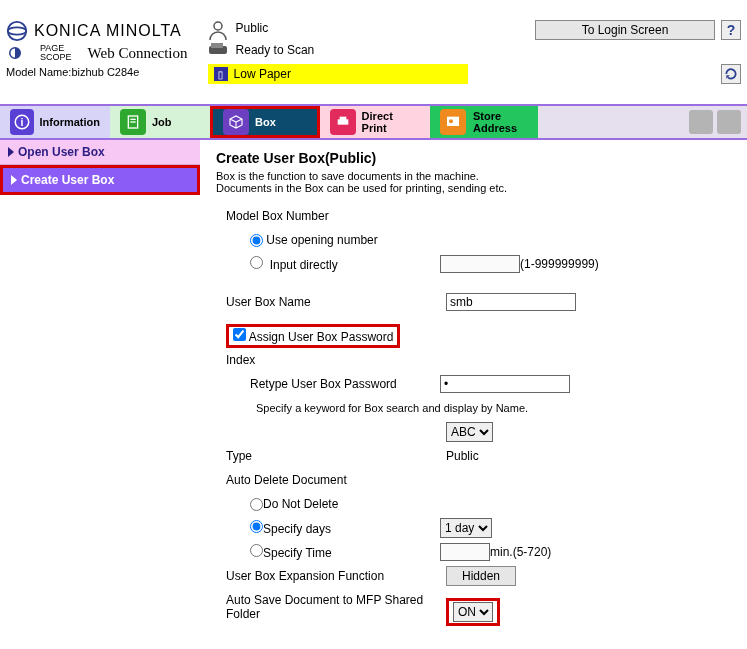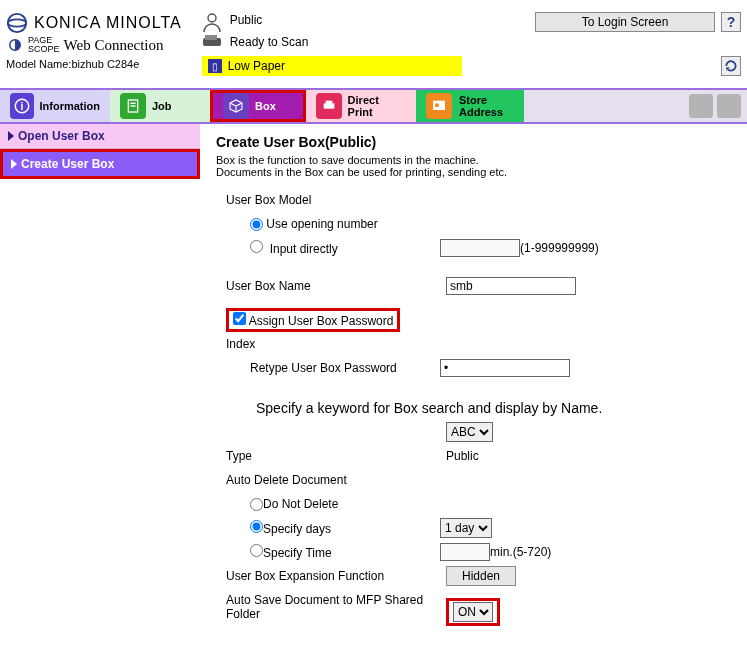--- a/index.html
+++ b/index.html
@@ -1,60 +1,60 @@
 <!DOCTYPE html>
 <html><head>
 <meta charset="utf-8">
 <style>
   * { box-sizing: border-box; margin: 0; padding: 0; }
   body { font-family: Arial, sans-serif; font-size: 12px; width: 747px; height: 649px; background: #fff; color: #000; }
-  .top { display: flex; justify-content: space-between; padding: 12px 6px; }
+  .top { display: flex; justify-content: space-between; padding: 20px 6px; }
   .top-left { display: flex; flex-direction: column; gap: 2px; }
   .brand-row { display: flex; align-items: center; gap: 6px; font-family: Arial; font-size: 16px; letter-spacing: 1px; }
   .brand-row svg { width: 22px; height: 22px; }
-  .pagescope { display: flex; align-items: center; gap: 4px; font-size: 15px; }
+  .pagescope { display: flex; align-items: center; gap: 16px; font-size: 15px; }
   .pagescope .ps-logo { font-size: 9px; line-height: 9px; }
   .model { font-size: 11px; margin-top: 2px; }
   .top-mid { display: flex; flex-direction: column; gap: 6px; flex: 1; margin-left: 20px; }
   .status-row { display: flex; align-items: center; gap: 8px; font-size: 12px; }
   .status-row .icon { width: 20px; height: 16px; display: inline-block; }
   .low-paper { background: #ffff00; padding: 3px 6px; width: 260px; display: flex; align-items: center; gap: 6px; }
   .low-paper .ybox { width:14px;height:14px;background:#3030a0;display:flex;align-items:center;justify-content:center;color:#fff;font-size:10px; }
   .top-right { display: flex; flex-direction: column; align-items: flex-end; gap: 6px; }
   .login-btn { background: #e6e6e6; border: 1px solid #888; width: 180px; height: 20px; font-size: 12px; cursor: pointer; }
   .help-btn { width: 20px; height: 20px; border: 1px solid #888; background: #eee; font-weight: bold; color: #2a3f8f; font-size: 14px; margin-left: 6px; cursor:pointer; }
   .refresh-btn { width: 20px; height: 20px; border: 1px solid #888; background: #eee; cursor:pointer; display:flex; align-items:center; justify-content:center; }
   .tabs { display: flex; height: 36px; border-top: 2px solid #9a6de0; border-bottom: 2px solid #9a6de0; }
   .tab { display: flex; align-items: center; gap: 6px; padding: 0 10px; font-size: 11px; font-weight: bold; cursor:pointer; }
   .tab .tab-icon { width: 26px; height: 26px; border-radius: 4px; display:flex; align-items:center; justify-content:center; }
   .tab-info { background: #d8d4f7; width:110px; }
   .tab-info .tab-icon{ background:#5a3fd4; }
   .tab-job { background: #d7f3d7; width:100px; }
   .tab-job .tab-icon{ background:#2ea82e; }
-  .tab-box { background: #a21caf; color:#fff; width:96px; border:3px solid #d40000; }
+  .tab-box { background: #0c4a6e; color:#fff; width:110px; border:3px solid #d40000; }
   .tab-box .tab-icon{ background:#6b3fc0; }
   .tab-direct { background: #ffd3e0; width:110px; }
   .tab-direct .tab-icon{ background:#e22a5c; }
   .tab-store { background: #22c55e; width:108px;gap:7px; }
   .tab-store .tab-icon{ background:#ee8a1e; }
   .tabs-spacer { flex:1; background:#e6dfee; display:flex; justify-content:flex-end; align-items:center; padding-right:6px; gap:4px;}
   .tabs-spacer .graybtn{ width:24px; height:24px; background:#b4b4b4; border-radius:3px; }
   .content { display: flex; }
   .side { width: 200px; }
   .side-item { background:#f7c8f3; border-bottom:1px solid #d7a8d3; padding:5px 8px; font-size:12px; font-weight:bold; color:#2b1d82; display:flex; align-items:center; gap:4px; cursor:pointer; }
   .side-item.active { background:#8b5cf6; color:#fff; border:3px solid #d40000;align-items:center; }
   .tri { width:0;height:0;border-top:5px solid transparent;border-bottom:5px solid transparent;border-left:6px solid currentColor; }
   .main { flex:1; padding: 10px 16px; }
   .main h2 { font-size: 14px; font-weight: bold; margin-bottom: 4px; }
   .desc { font-size: 11px; margin-bottom: 10px; }
   .form-block { margin-left: 10px; font-size: 12px; }
   .row { display:flex; align-items:center; min-height: 24px; }
   .lbl { width: 220px; }
   .indent { margin-left: 24px; }
-  .sub { font-size:14px; margin-left:30px;margin-top:16px; }
+  .sub { font-size:11px; margin-left:30px; }
   input[type=text],input[type=password]{ border:1px solid #666; height:18px; font-size:12px; padding:1px 3px; }
   select{ border:1px solid #666; height:20px; font-size:12px; }
   .redbox { border:3px solid #d40000; padding:1px 4px; display:inline-block;margin-top:10px; }
   .hidden-btn{ background:#e6e6e6; border:1px solid #888; height:20px; width:70px; font-size:12px; cursor:pointer;}
   .tab-label-col{ display:flex; flex-direction:column; line-height:12px; }
 </style>
 </head>
 <body>
 
 <div class="top">
@@ -181,21 +181,21 @@
     </div>
   </div>
   <div class="main">
     <h2>Create User Box(Public)</h2>
     <div class="desc">
       <div>Box is the function to save documents in the machine.</div>
       <div>Documents in the Box can be used for printing, sending etc.</div>
     </div>
     <div class="form-block">
       <div class="row">
-          <span>User Box Model</span>
+          <span>Model Box Number</span>
         </div>
       <div class="row indent"><input type="radio" name="ubn" checked="" style=""> &nbsp;<span>Use opening number</span></div>
       <div class="row indent">
         <span class="lbl" style="width:190px"><input type="radio" name="ubn" style=""> &nbsp;<span>Input directly</span></span>
         <input type="text" style="width: 80px;" disabled=""> 
           <span>(1-999999999)</span>
       </div>
       <div style="height:14px"></div>
       <div class="row">
         <span class="lbl">User Box Name</span>

